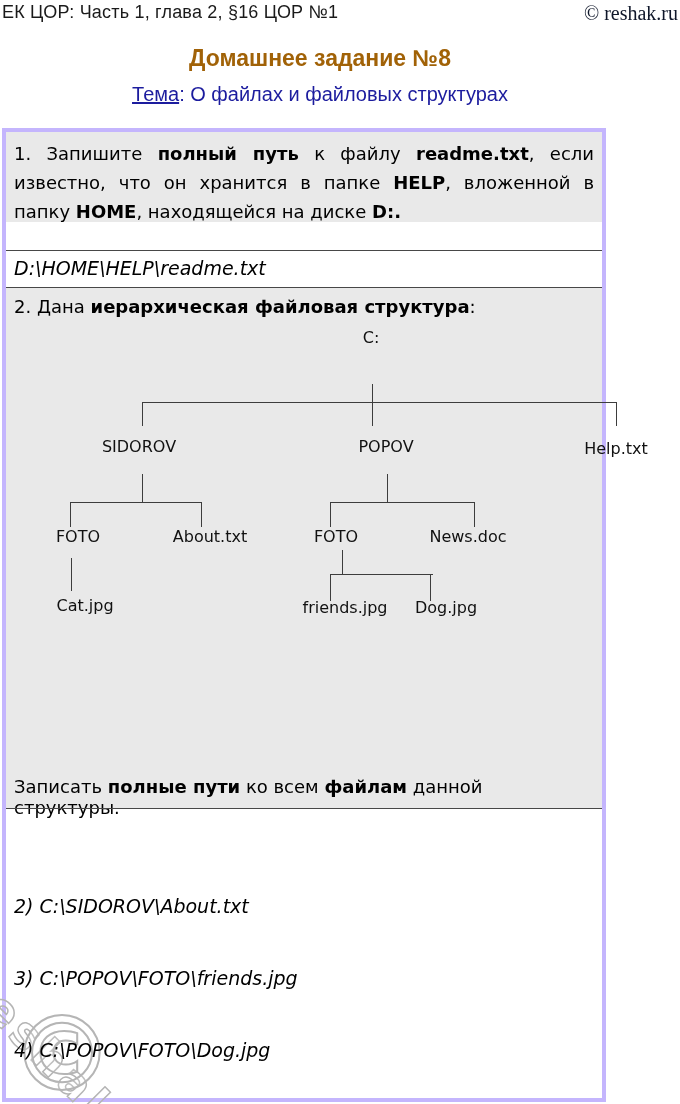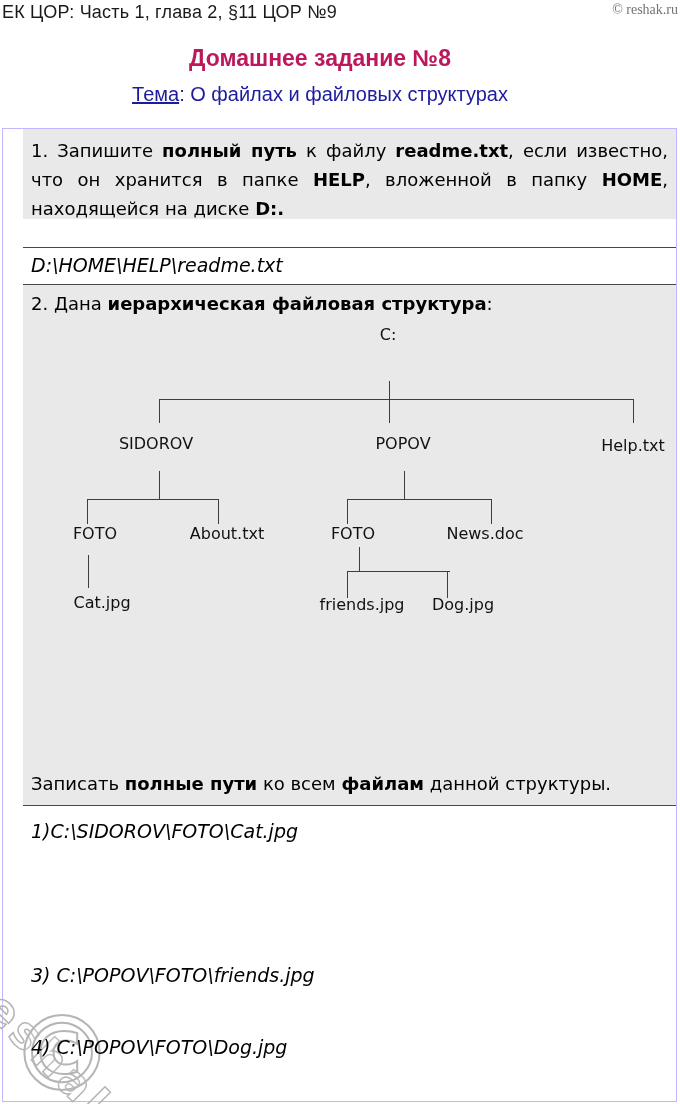--- a/index.html
+++ b/index.html
@@ -15,41 +15,40 @@
   .topbar {
     position:absolute; top:2px; left:2px; right:2px;
     display:flex; justify-content:space-between; align-items:flex-start;
   }
   .topbar-left {
     font-family:"Liberation Sans", sans-serif;
     font-size:18px; letter-spacing:0.2px; color:#1a1a1a;
   }
   .topbar-right {
     font-family:"Liberation Serif", serif;
-    font-size:14px; color:#737373;
+    font-size:20px; color:#0f172a;
   }
   .page-title {
     position:absolute; top:45px; left:0; width:640px;
     text-align:center;
     font-family:"Liberation Sans", sans-serif;
-    font-weight:bold; font-size:23px; color:#be185d;
+    font-weight:bold; font-size:23px; color:#a16207;
   }
   .page-subtitle {
     position:absolute; top:83px; left:0; width:640px;
     text-align:center;
     font-family:"Liberation Sans", sans-serif;
     font-size:20px; color:#1c1c9e;
   }
   .page-subtitle .u { text-decoration:underline; }
   
   .sheet {
-    position:absolute; top:128px; left:2px; width:675px; height:974px;
-    border:1px solid #c4b5fd;
+    position:absolute; top:128px; left:2px; width:604px; height:974px;
+    border:4px solid #c4b5fd;
     background:#fff;
-    padding-left:20px;
   }
   .row { width:100%; }
   .row.gray { background:#e9e9e9; }
   .row + .row { border-top:1px solid #474747; }
   .row1 { height:90px; padding:7px 8px 0 8px;
           font-size:18px; line-height:29px; text-align:justify; }
   .row1 .b, .row3 .b { font-weight:bold; }
   .row2 { height:37px; padding:6px 8px 0 8px;
           font-style:italic; font-size:19px;margin-top:28px; }
   .row3 { height:521px; position:relative; font-size:18px; }
@@ -83,21 +82,21 @@
     font-size:104px; font-weight:bold;
     color:rgba(255,255,255,0.15);
     -webkit-text-stroke:2px #b5b5b5;
     z-index:1; line-height:1;
   }
 </style>
 </head>
 <body>
 
 <div class="topbar">
-  <span class="topbar-left">ЕК ЦОР: Часть 1, глава 2, §11 ЦОР №9</span>
+  <span class="topbar-left">ЕК ЦОР: Часть 1, глава 2, §16 ЦОР №1</span>
   <span class="topbar-right">© reshak.ru</span>
 </div>
 
 <div class="page-title">Домашнее задание №8</div>
 <div class="page-subtitle"><span class="u">Тема</span><span>: О файлах и файловых структурах</span></div>
 
 <div class="sheet">
 
   <div class="row row1 gray"><span>1. Запишите </span><span class="b">полный путь</span><span> к файлу </span><span class="b">readme.txt</span><span>, если известно, что он хранится в папке </span><span class="b">HELP</span><span>, вложенной в папку </span><span class="b">HOME</span><span>, находящейся на диске </span><span class="b">D:.</span></div>
 
@@ -142,21 +141,21 @@
       <div class="tline v" style="left:424px; top:286px; height:27px;"></div>
 
       <div class="tnode" style="left:339px; top:310px;">friends.jpg</div>
       <div class="tnode" style="left:440px; top:310px;">Dog.jpg</div>
     </div>
 
     <div class="q2-foot"><span>Записать </span><span class="b">полные пути</span><span> ко всем </span><span class="b">файлам</span><span> данной структуры.</span></div>
   </div>
 
   <div class="row row4">
-    <div class="answer" style="top:14px;">1)C:\SIDOROV\FOTO\Cat.jpg</div>
+    <div class="answer" style="top:86px;">2) C:\SIDOROV\About.txt</div>
     <div class="answer" style="top:158px;">3) C:\POPOV\FOTO\friends.jpg</div>
     <div class="answer" style="top:230px;">4) C:\POPOV\FOTO\Dog.jpg</div>
     <div class="answer" style="top:300px;">4) C:\POPOV\News.doc</div>
   </div>
 </div>
 
 <div class="wm-text">reshak.ru</div>
 <div class="wm-copy">©</div>
 
 </body></html>

